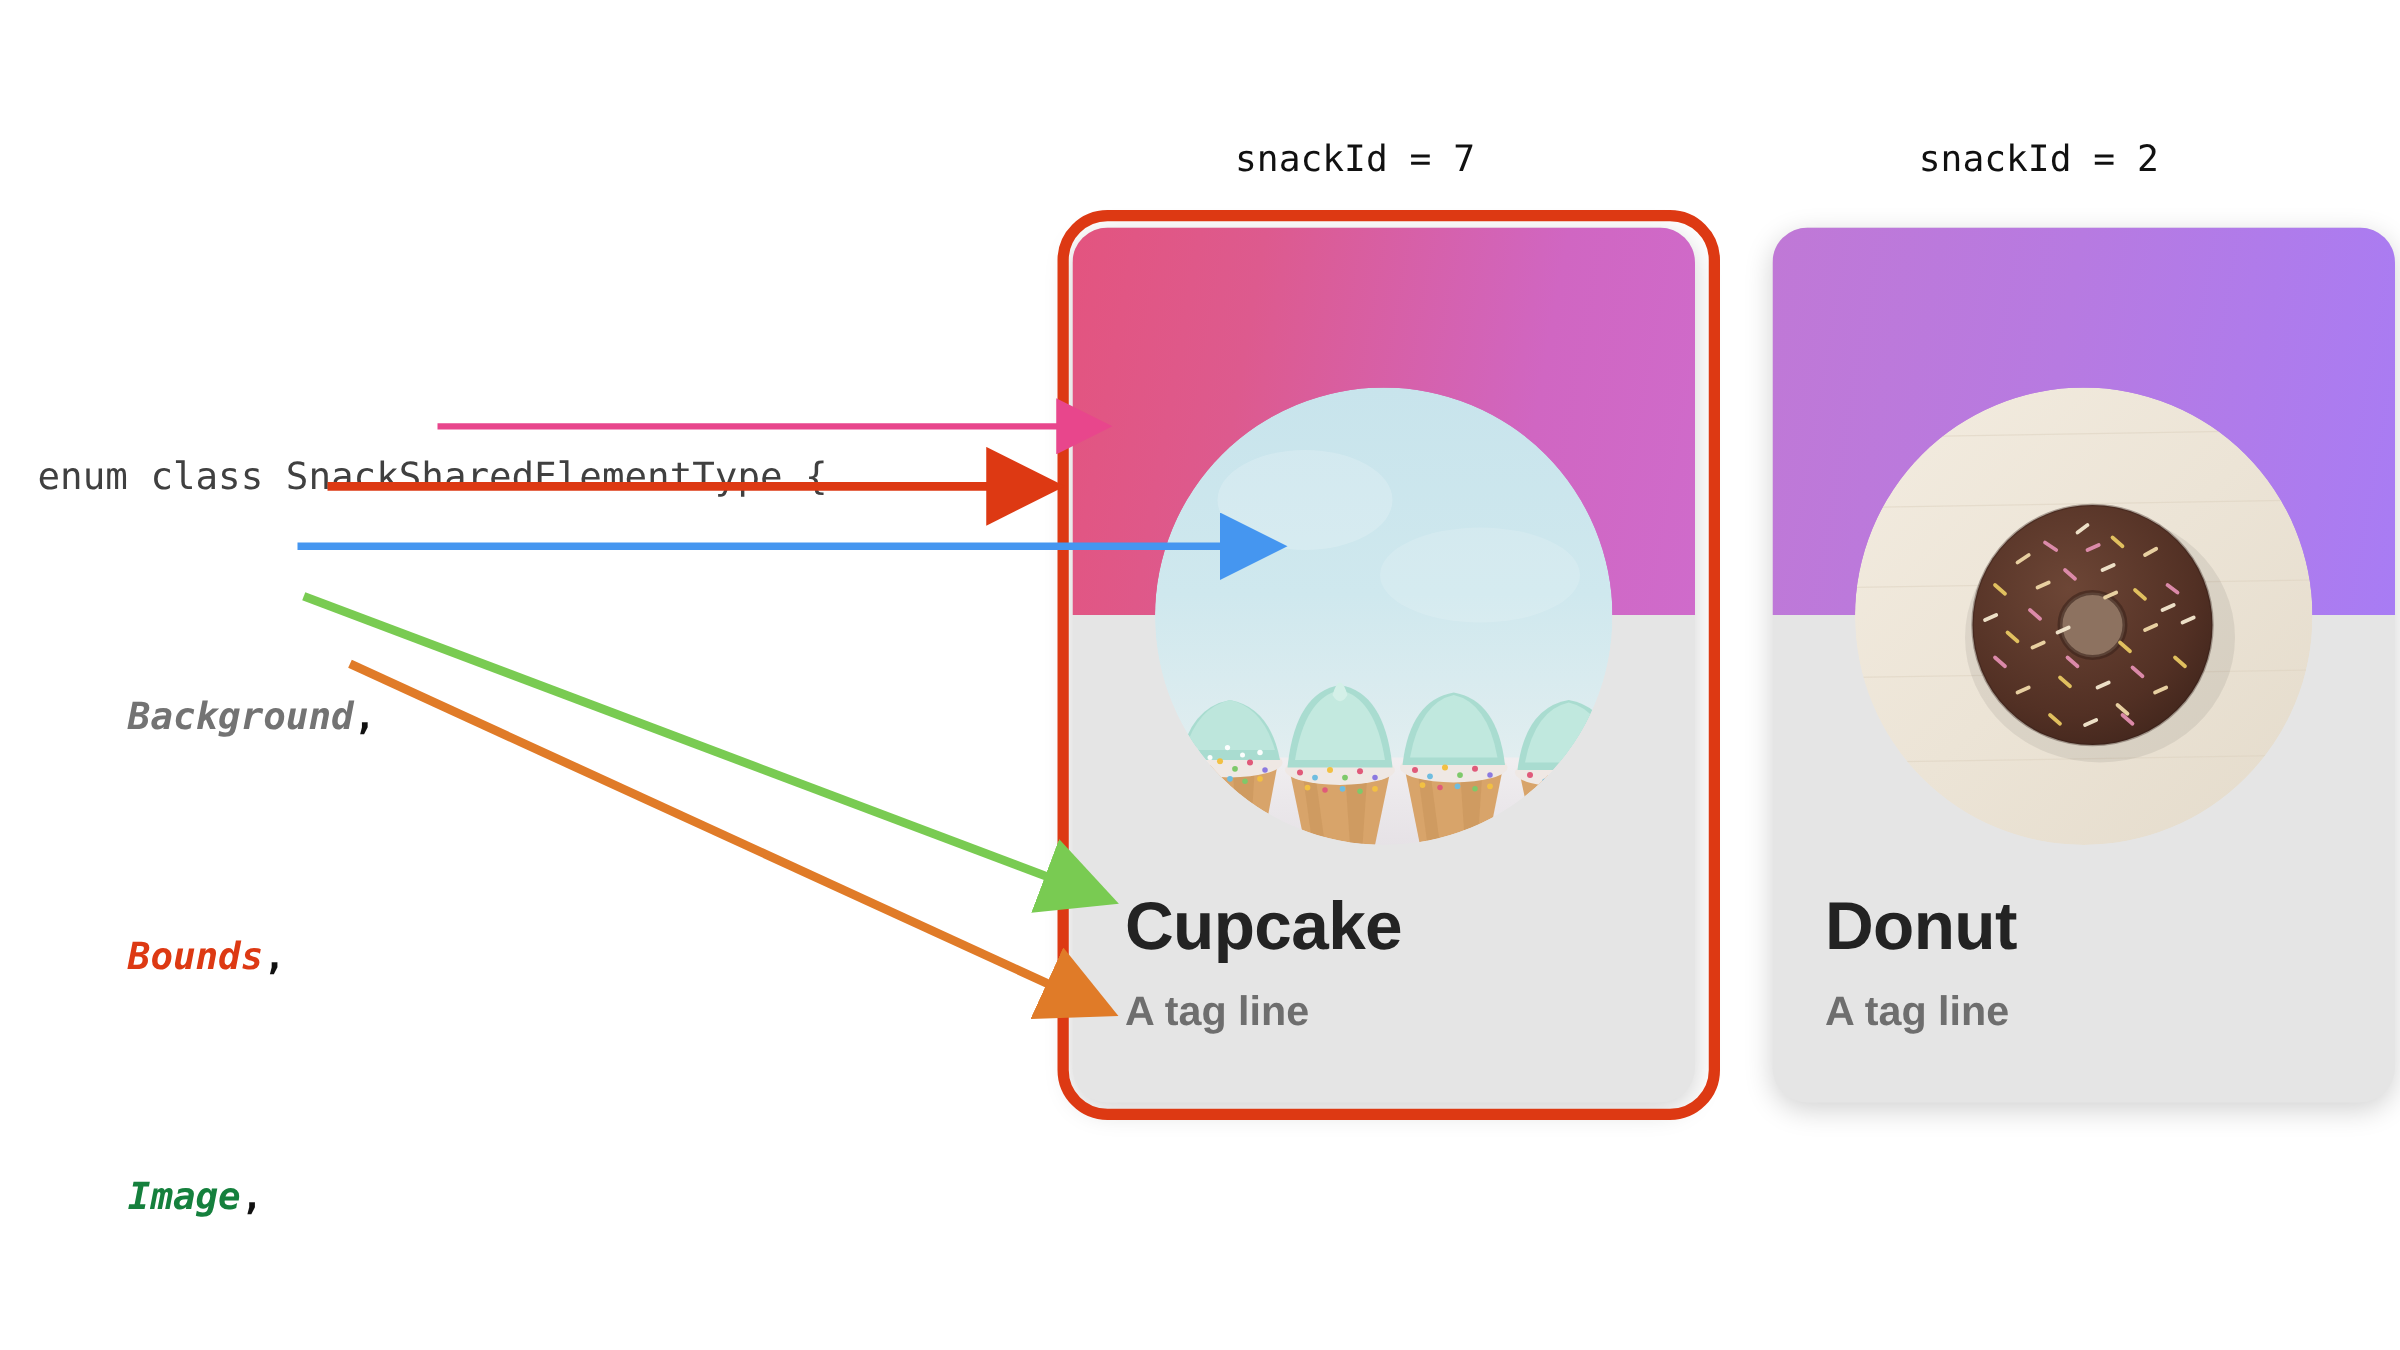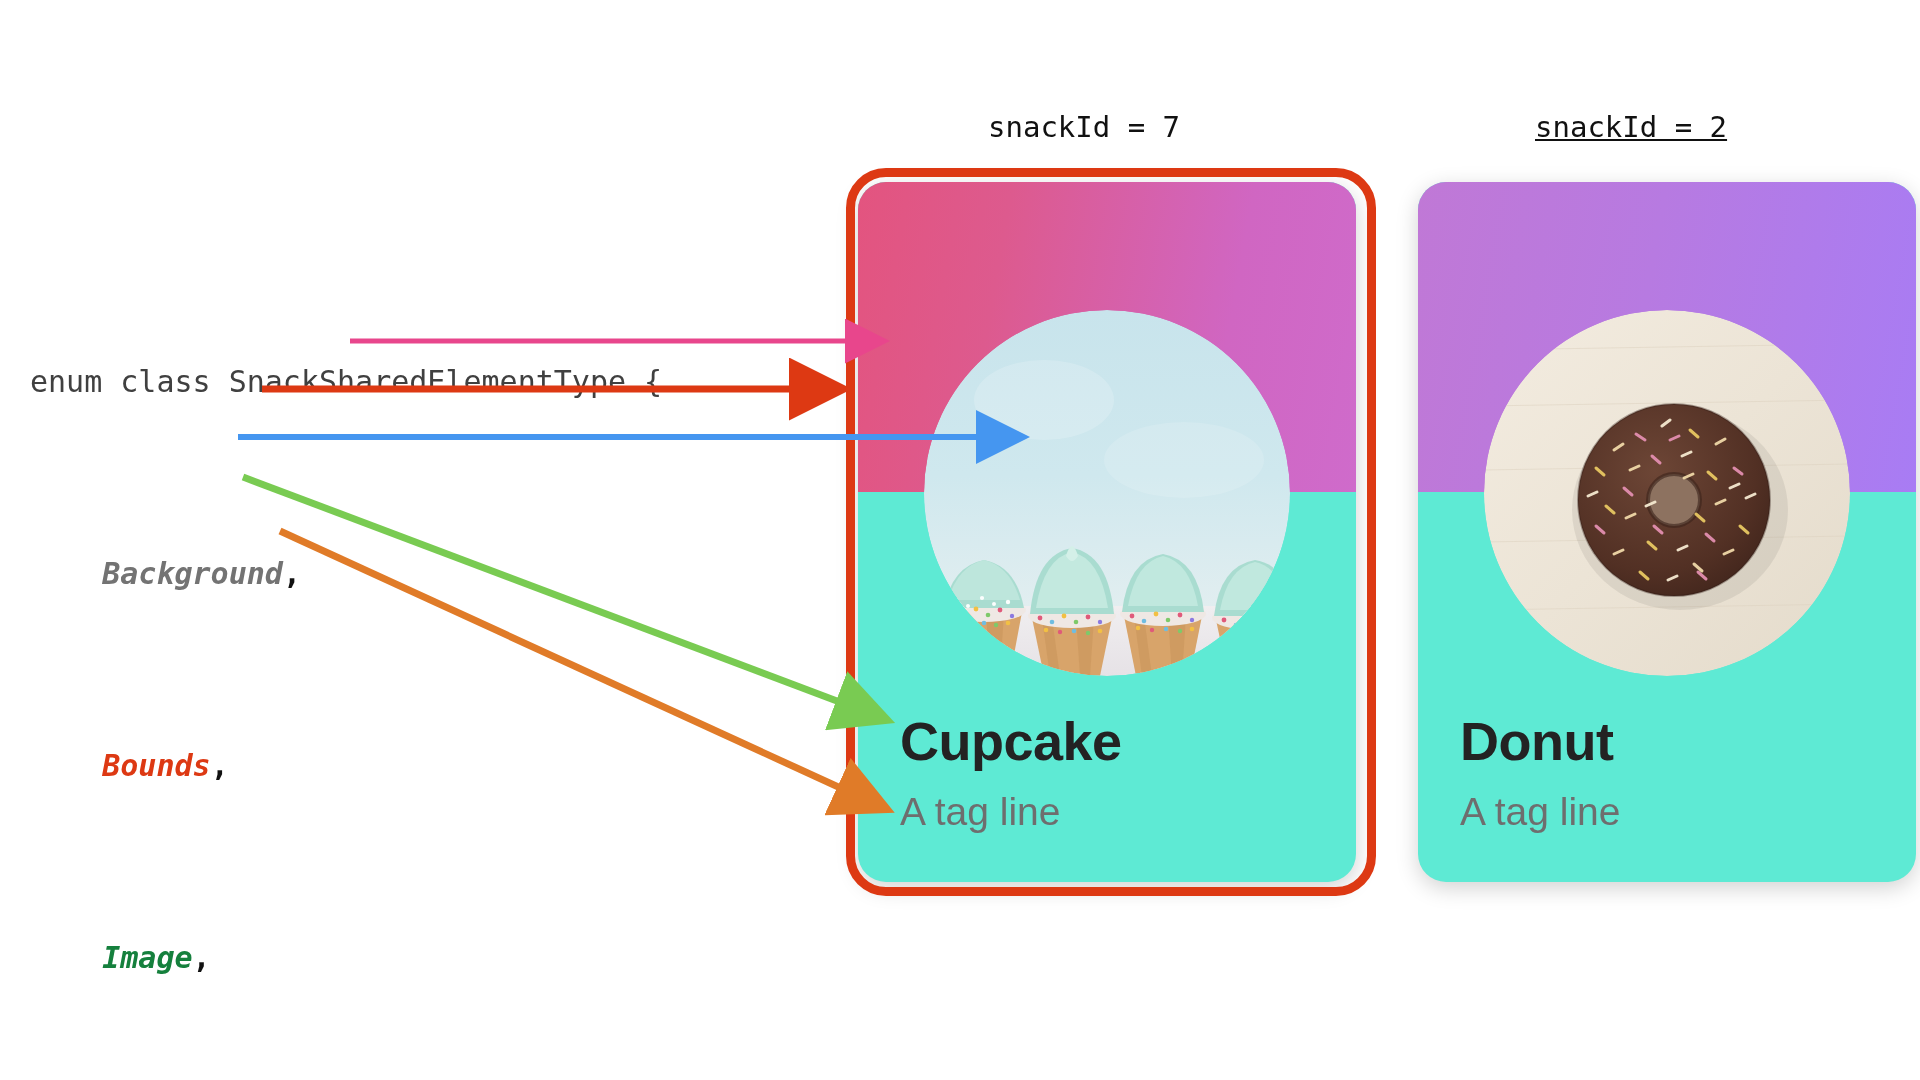--- a/index.html
+++ b/index.html
@@ -41,29 +41,29 @@
 
   
   .snack-header {
     position: absolute;
     font-family: "DejaVu Sans Mono", "Liberation Mono", monospace;
     font-size: 29px;
     color: #111111;
     white-space: nowrap;
   }
   #snack-header-1 { left: 988px; top: 110px; }
-  #snack-header-2 { left: 1535px; top: 110px; text-decoration: underline; }
+  #snack-header-2 { left: 1535px; top: 110px; }
 
   
   .card {
     position: absolute;
     width: 498px;
     height: 700px;
     border-radius: 28px;
-    background: #5eead4;
+    background: #e5e5e5;
     box-shadow: 0 6px 22px rgba(0,0,0,0.18);
     overflow: hidden;
   }
   #card-1 { left: 858px; top: 182px; }
   #card-2 { left: 1418px; top: 182px; }
 
   .card-banner {
     position: absolute;
     left: 0; top: 0;
     width: 100%;
@@ -89,22 +89,22 @@
     top: 528px;
     font-size: 54px;
     font-weight: 700;
     color: #232323;
     letter-spacing: -0.5px;
   }
   .card-tagline {
     position: absolute;
     left: 42px;
     top: 608px;
-    font-size: 39px;
-    font-weight: 400;
+    font-size: 33px;
+    font-weight: 700;
     color: #6e6e6e;
   }
 
   
   #bounds-highlight {
     position: absolute;
     left: 846px;
     top: 168px;
     width: 530px;
     height: 728px;

